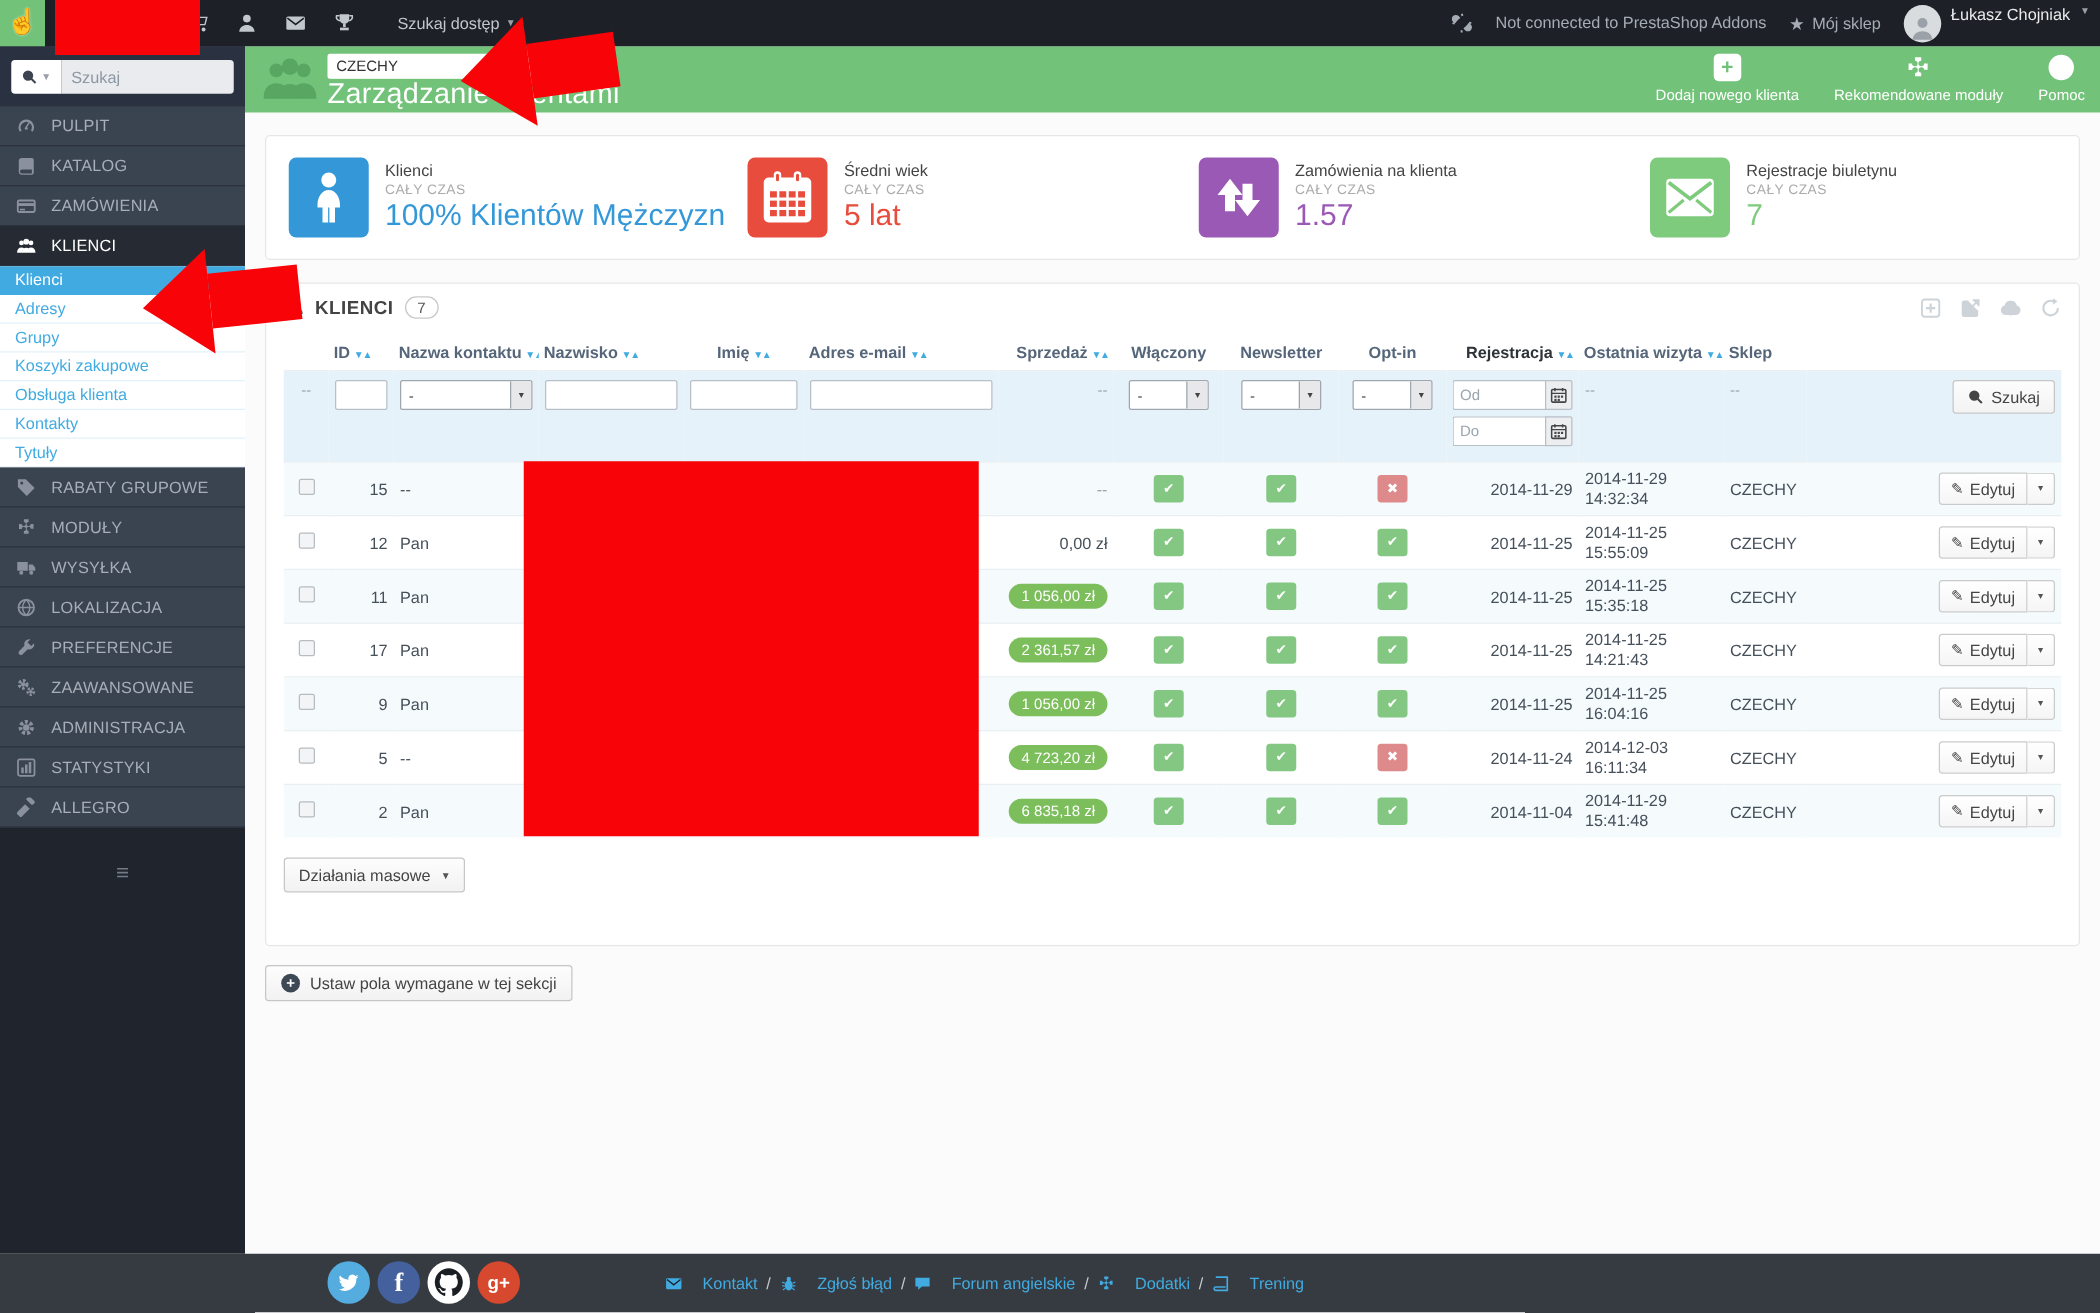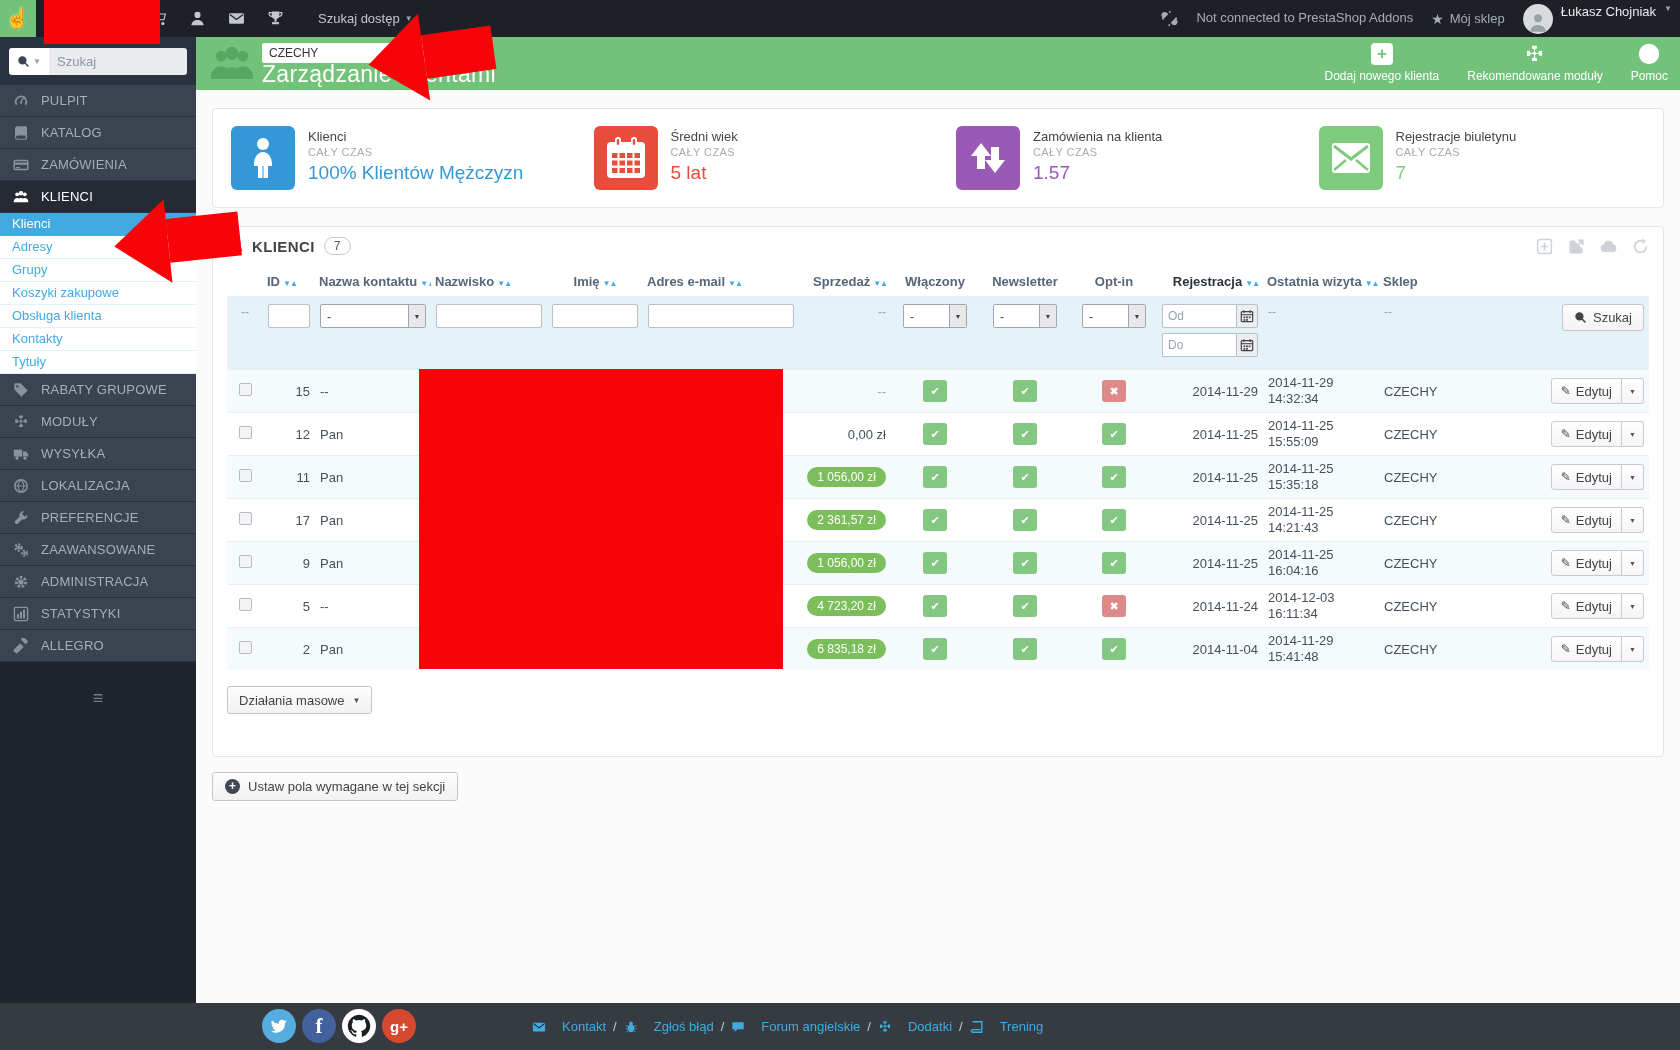--- a/index.html
+++ b/index.html
@@ -53,21 +53,21 @@
   .gh-act .svgic{width:21px;height:21px;color:#fff}
 
   
   .content{position:absolute;left:196px;top:90px;width:1484px;height:913px;background:#FBFBFC;z-index:1}
   .kpanel{position:absolute;left:16px;top:18px;width:1452px;height:100px;background:#fff;border:1px solid #E6E6E6;border-radius:4px;display:flex;align-items:center}
   .kpi{flex:1;display:flex;align-items:center;gap:13px;padding-left:18px}
   .kicon{width:64px;height:64px;border-radius:6px;flex:none}
   .kicon svg{width:48px;height:48px;margin:8px;display:block}
   .klabel{font-size:13px;color:#444;line-height:16px}
   .kperiod{font-size:11px;color:#ABABAB;letter-spacing:.4px;line-height:14px}
-  .kvalue{font-size:19px;font-weight:300;line-height:28px;white-space:nowrap}
+  .kvalue{font-size:24px;font-weight:300;line-height:28px;white-space:nowrap}
 
   
   .tpanel{position:absolute;left:16px;top:136px;width:1452px;height:531px;background:#fff;border:1px solid #E6E6E6;border-radius:4px;padding:0 14px}
   .tp-head{height:38px;display:flex;align-items:center;gap:9px}
   .tp-icon{width:16px;height:16px;color:#777}
   .tp-title{font-size:15px;font-weight:700;color:#444;letter-spacing:.4px}
   .tp-count{border:1px solid #C9C9C9;border-radius:11px;padding:1px 9px;font-size:12px;color:#555}
   .tp-tools{margin-left:auto;display:flex;gap:15px;color:#CDD3D8;align-items:center}
   .tp-tools .tic{width:17px;height:17px;cursor:pointer}
   table.grid{width:100%;border-collapse:collapse;table-layout:fixed}

